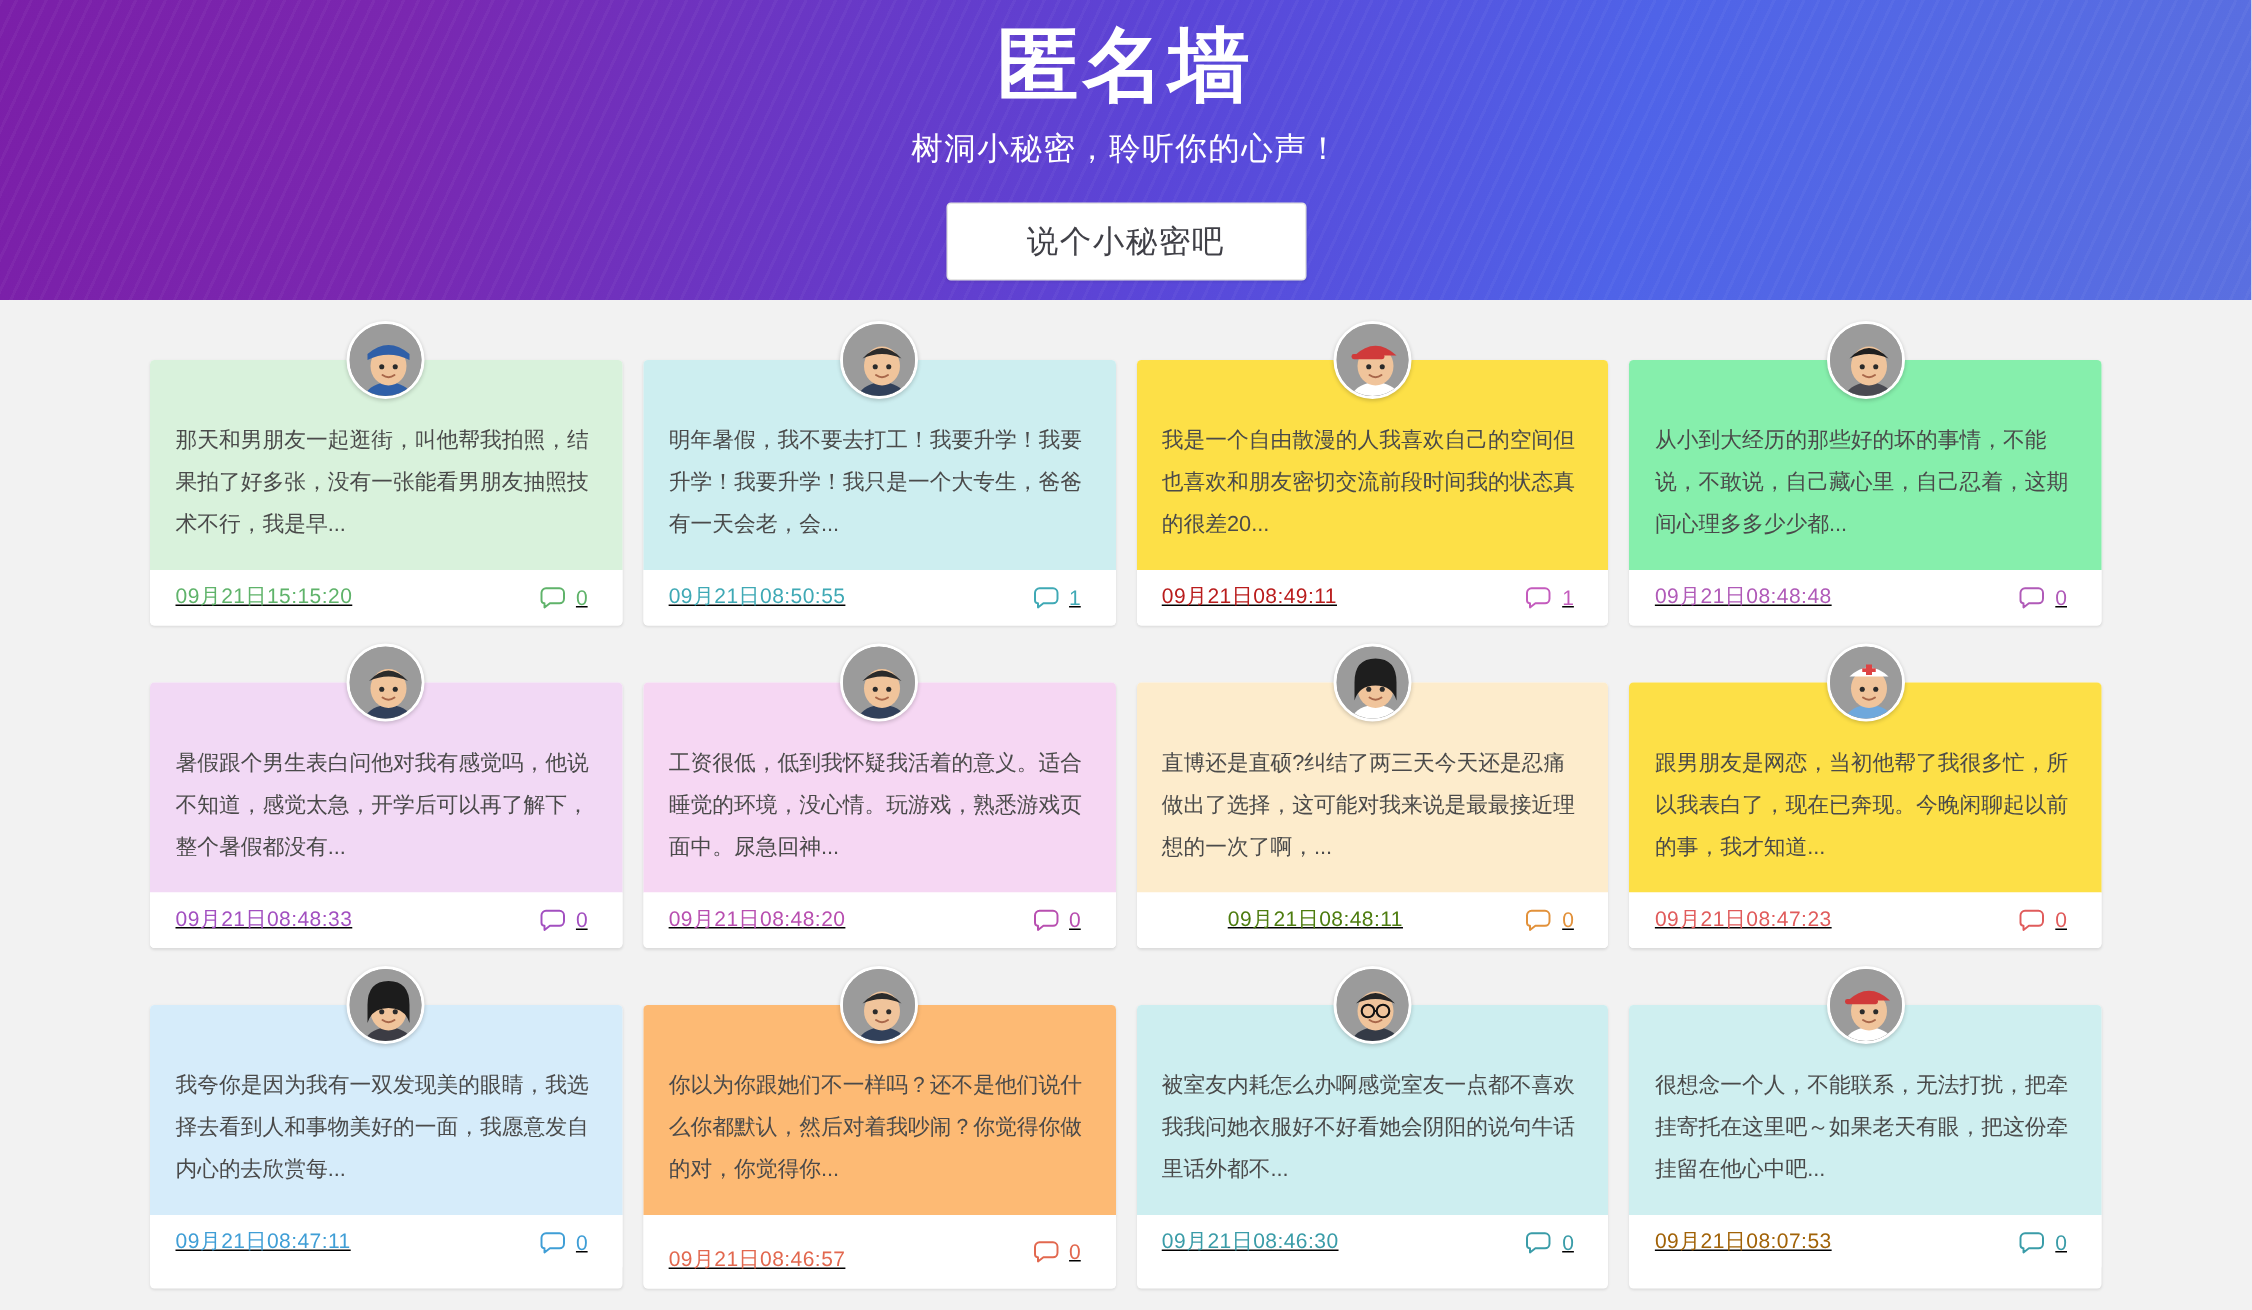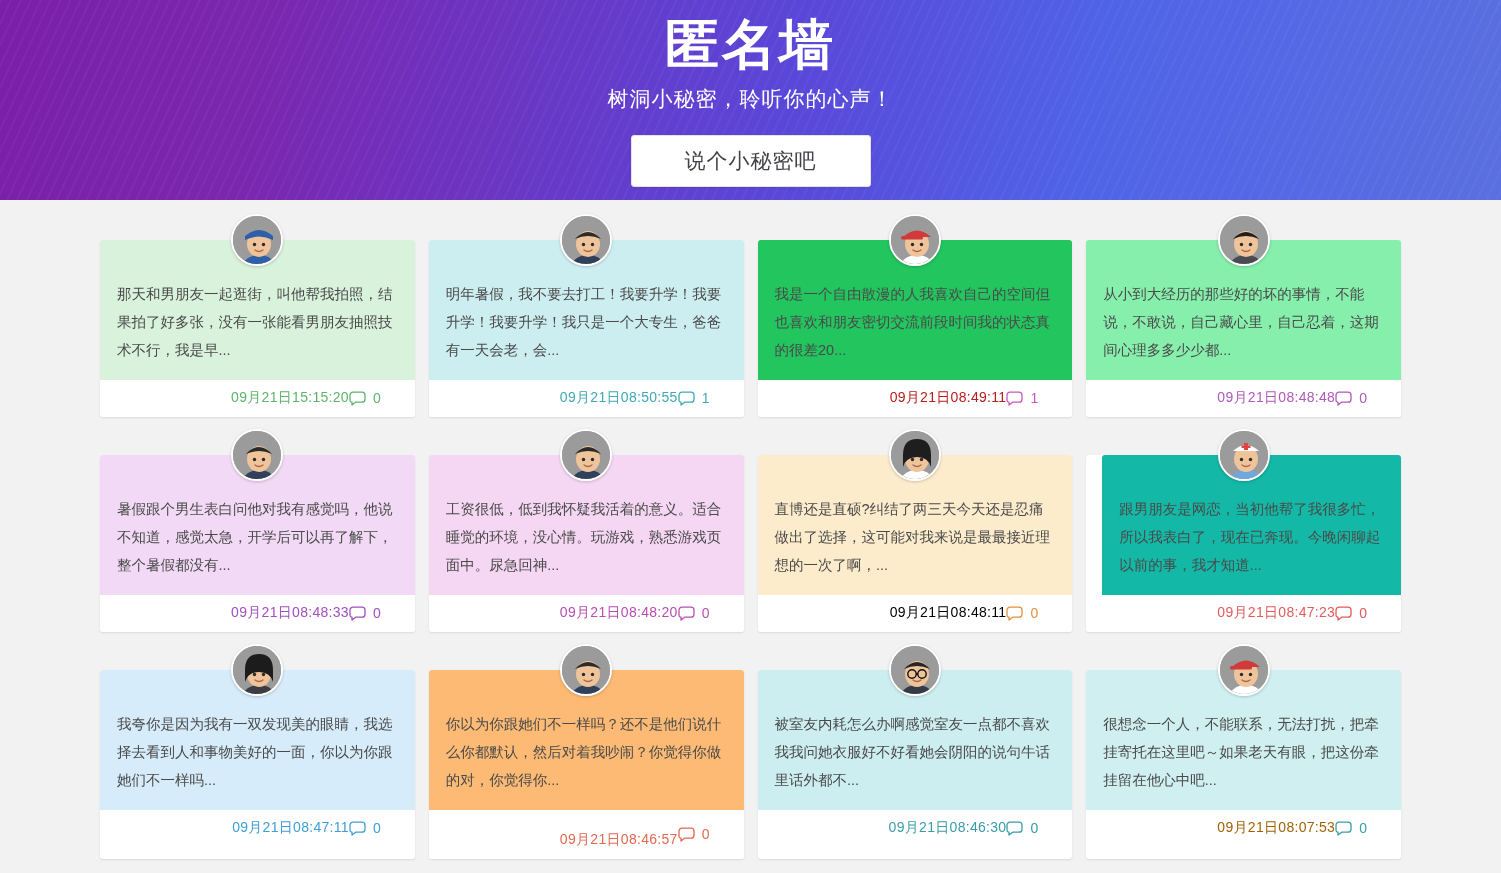--- a/index.html
+++ b/index.html
@@ -94,25 +94,26 @@
   }
   .card-text {
     font-size: 14.5px;
     line-height: 28px;
     color: #4a4a4a;
     word-break: break-all;
   }
   .card-foot {
     display: flex;
     align-items: center;
-    justify-content: flex-end;
-    padding: 9px 34px 10px 17px;
+    justify-content: space-between;
+    padding: 9px 23px 10px 17px;
     background: #fff;
     border-radius: 0 0 3px 3px;
     font-size: 14px;
+    text-decoration: underline;
   }
   .card-date { letter-spacing: .3px; }
   .comments { display: flex; align-items: center; gap: 7px; }
   .comments svg { display: block; }
   .cnum { font-size: 14px; }
 
   
   .pagination {
     display: flex;
     justify-content: center;
@@ -212,21 +213,21 @@
             <rect width="52" height="52" fill="#9b9b9b"></rect>
             <path d="M8 52 q4 -13 18 -13 q14 0 18 13 z" fill="#ffffff"></path>
             <ellipse cx="26" cy="28" rx="12" ry="13" fill="#f0c49b"></ellipse>
             <path d="M12 21 q14 -13 28 0 z" fill="#d03a3a"></path>
             <rect x="10" y="20" width="22" height="3.5" rx="1.6" fill="#d03a3a"></rect>
             <circle cx="21.5" cy="28.5" r="1.7" fill="#2b2b2b"></circle>
             <circle cx="30.5" cy="28.5" r="1.7" fill="#2b2b2b"></circle>
             <path d="M22 34 q4 3 8 0" stroke="#a8674a" stroke-width="1.3" fill="none" stroke-linecap="round"></path>
           </svg>
         </div>
-        <div class="card-body" style="background: #22c55e;">
+        <div class="card-body" style="background: #fde047;">
           <div class="card-text">我是一个自由散漫的人我喜欢自己的空间但也喜欢和朋友密切交流前段时间我的状态真的很差20...</div>
         </div>
         <div class="card-foot">
           <span class="card-date" style="color: #b91c1c;">09月21日08:49:11</span>
           <span class="comments">
             <span>
               <svg width="17" height="15" viewBox="0 0 17 15" xmlns="http://www.w3.org/2000/svg">
                 <path d="M1 4.2a3 3 0 0 1 3-3h9a3 3 0 0 1 3 3v4a3 3 0 0 1-3 3H6.6L3 14v-2.8h-.3a2 2 0 0 1-1.7-2z" fill="none" stroke="#c45bbd" stroke-width="1.3" stroke-linejoin="round"></path>
               </svg>
             </span>
@@ -324,21 +325,21 @@
             <path d="M12 24 q0 -16 14 -16 q14 0 14 16 l0 12 q-3 -10 -14 -10 q-11 0 -14 10 z" fill="#1e1e1e"></path>
             <circle cx="21.5" cy="28.5" r="1.7" fill="#2b2b2b"></circle>
             <circle cx="30.5" cy="28.5" r="1.7" fill="#2b2b2b"></circle>
             <path d="M22 34 q4 3 8 0" stroke="#a8674a" stroke-width="1.3" fill="none" stroke-linecap="round"></path>
           </svg>
         </div>
         <div class="card-body" style="background: rgb(253, 236, 204);">
           <div class="card-text">直博还是直硕?纠结了两三天今天还是忍痛做出了选择，这可能对我来说是最最接近理想的一次了啊，...</div>
         </div>
         <div class="card-foot">
-          <span class="card-date" style="color: #000000;">09月21日08:48:11</span>
+          <span class="card-date" style="color: #4d7c0f; margin-left: 44px;">09月21日08:48:11</span>
           <span class="comments">
             <span>
               <svg width="17" height="15" viewBox="0 0 17 15" xmlns="http://www.w3.org/2000/svg">
                 <path d="M1 4.2a3 3 0 0 1 3-3h9a3 3 0 0 1 3 3v4a3 3 0 0 1-3 3H6.6L3 14v-2.8h-.3a2 2 0 0 1-1.7-2z" fill="none" stroke="#e2913a" stroke-width="1.3" stroke-linejoin="round"></path>
               </svg>
             </span>
             <span class="cnum" style="color: rgb(226, 145, 58);">0</span>
           </span>
         </div>
       </div>
@@ -349,21 +350,21 @@
             <path d="M8 52 q4 -13 18 -13 q14 0 18 13 z" fill="#6fa8dc"></path>
             <ellipse cx="26" cy="28" rx="12" ry="13" fill="#f0c49b"></ellipse>
             <path d="M13 20 q13 -12 26 0 z" fill="#ffffff"></path>
             <rect x="24" y="12" width="4" height="7" fill="#d44"></rect>
             <rect x="21.5" y="14.5" width="9" height="2.5" fill="#d44"></rect>
             <circle cx="21.5" cy="28.5" r="1.7" fill="#2b2b2b"></circle>
             <circle cx="30.5" cy="28.5" r="1.7" fill="#2b2b2b"></circle>
             <path d="M22 34 q4 3 8 0" stroke="#a8674a" stroke-width="1.3" fill="none" stroke-linecap="round"></path>
           </svg>
         </div>
-        <div class="card-body" style="background: #14b8a6; margin-left: 16px;">
+        <div class="card-body" style="background: #fde047;">
           <div class="card-text">跟男朋友是网恋，当初他帮了我很多忙，所以我表白了，现在已奔现。今晚闲聊起以前的事，我才知道...</div>
         </div>
         <div class="card-foot">
           <span class="card-date" style="color: rgb(224, 91, 91);">09月21日08:47:23</span>
           <span class="comments">
             <span>
               <svg width="17" height="15" viewBox="0 0 17 15" xmlns="http://www.w3.org/2000/svg">
                 <path d="M1 4.2a3 3 0 0 1 3-3h9a3 3 0 0 1 3 3v4a3 3 0 0 1-3 3H6.6L3 14v-2.8h-.3a2 2 0 0 1-1.7-2z" fill="none" stroke="#e05b5b" stroke-width="1.3" stroke-linejoin="round"></path>
               </svg>
             </span>
@@ -377,21 +378,21 @@
             <rect width="52" height="52" fill="#9b9b9b"></rect>
             <path d="M8 52 q4 -13 18 -13 q14 0 18 13 z" fill="#3c3c44"></path>
             <ellipse cx="26" cy="28" rx="12" ry="13" fill="#f0c49b"></ellipse>
             <path d="M12 24 q0 -16 14 -16 q14 0 14 16 l0 12 q-3 -10 -14 -10 q-11 0 -14 10 z" fill="#1c1c1c"></path>
             <circle cx="21.5" cy="28.5" r="1.7" fill="#2b2b2b"></circle>
             <circle cx="30.5" cy="28.5" r="1.7" fill="#2b2b2b"></circle>
             <path d="M22 34 q4 3 8 0" stroke="#a8674a" stroke-width="1.3" fill="none" stroke-linecap="round"></path>
           </svg>
         </div>
         <div class="card-body" style="background: rgb(214, 236, 250);">
-          <div class="card-text">我夸你是因为我有一双发现美的眼睛，我选择去看到人和事物美好的一面，你以为你跟她们不一样吗...</div>
+          <div class="card-text">我夸你是因为我有一双发现美的眼睛，我选择去看到人和事物美好的一面，我愿意发自内心的去欣赏每...</div>
         </div>
         <div class="card-foot">
           <span class="card-date" style="color: rgb(63, 158, 214);">09月21日08:47:11</span>
           <span class="comments">
             <span>
               <svg width="17" height="15" viewBox="0 0 17 15" xmlns="http://www.w3.org/2000/svg">
                 <path d="M1 4.2a3 3 0 0 1 3-3h9a3 3 0 0 1 3 3v4a3 3 0 0 1-3 3H6.6L3 14v-2.8h-.3a2 2 0 0 1-1.7-2z" fill="none" stroke="#3f9ed6" stroke-width="1.3" stroke-linejoin="round"></path>
               </svg>
             </span>
             <span class="cnum" style="color: rgb(63, 158, 214);">0</span>

